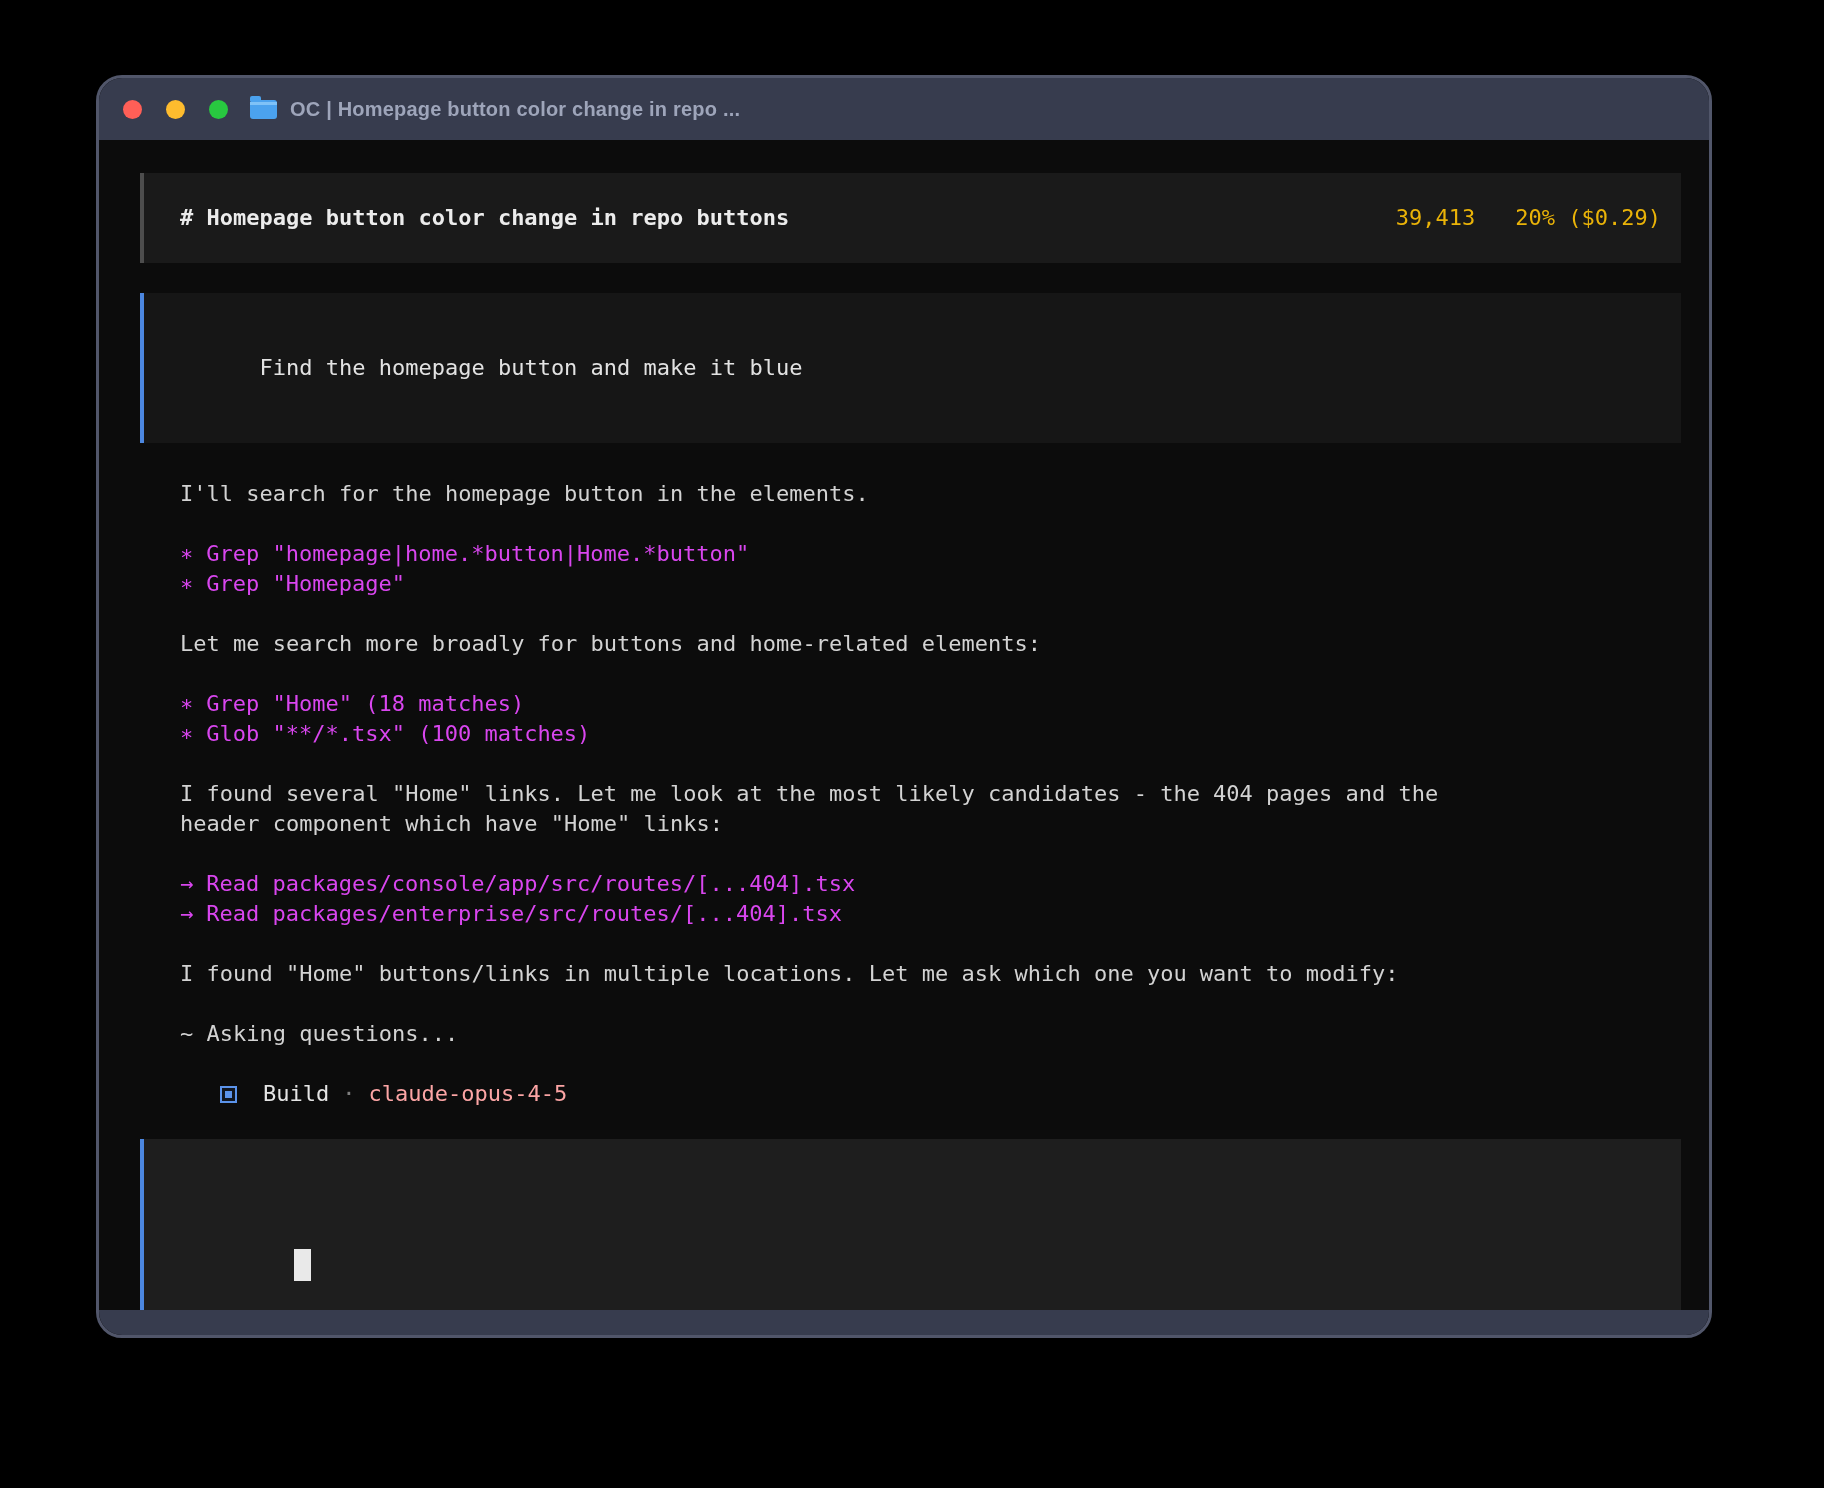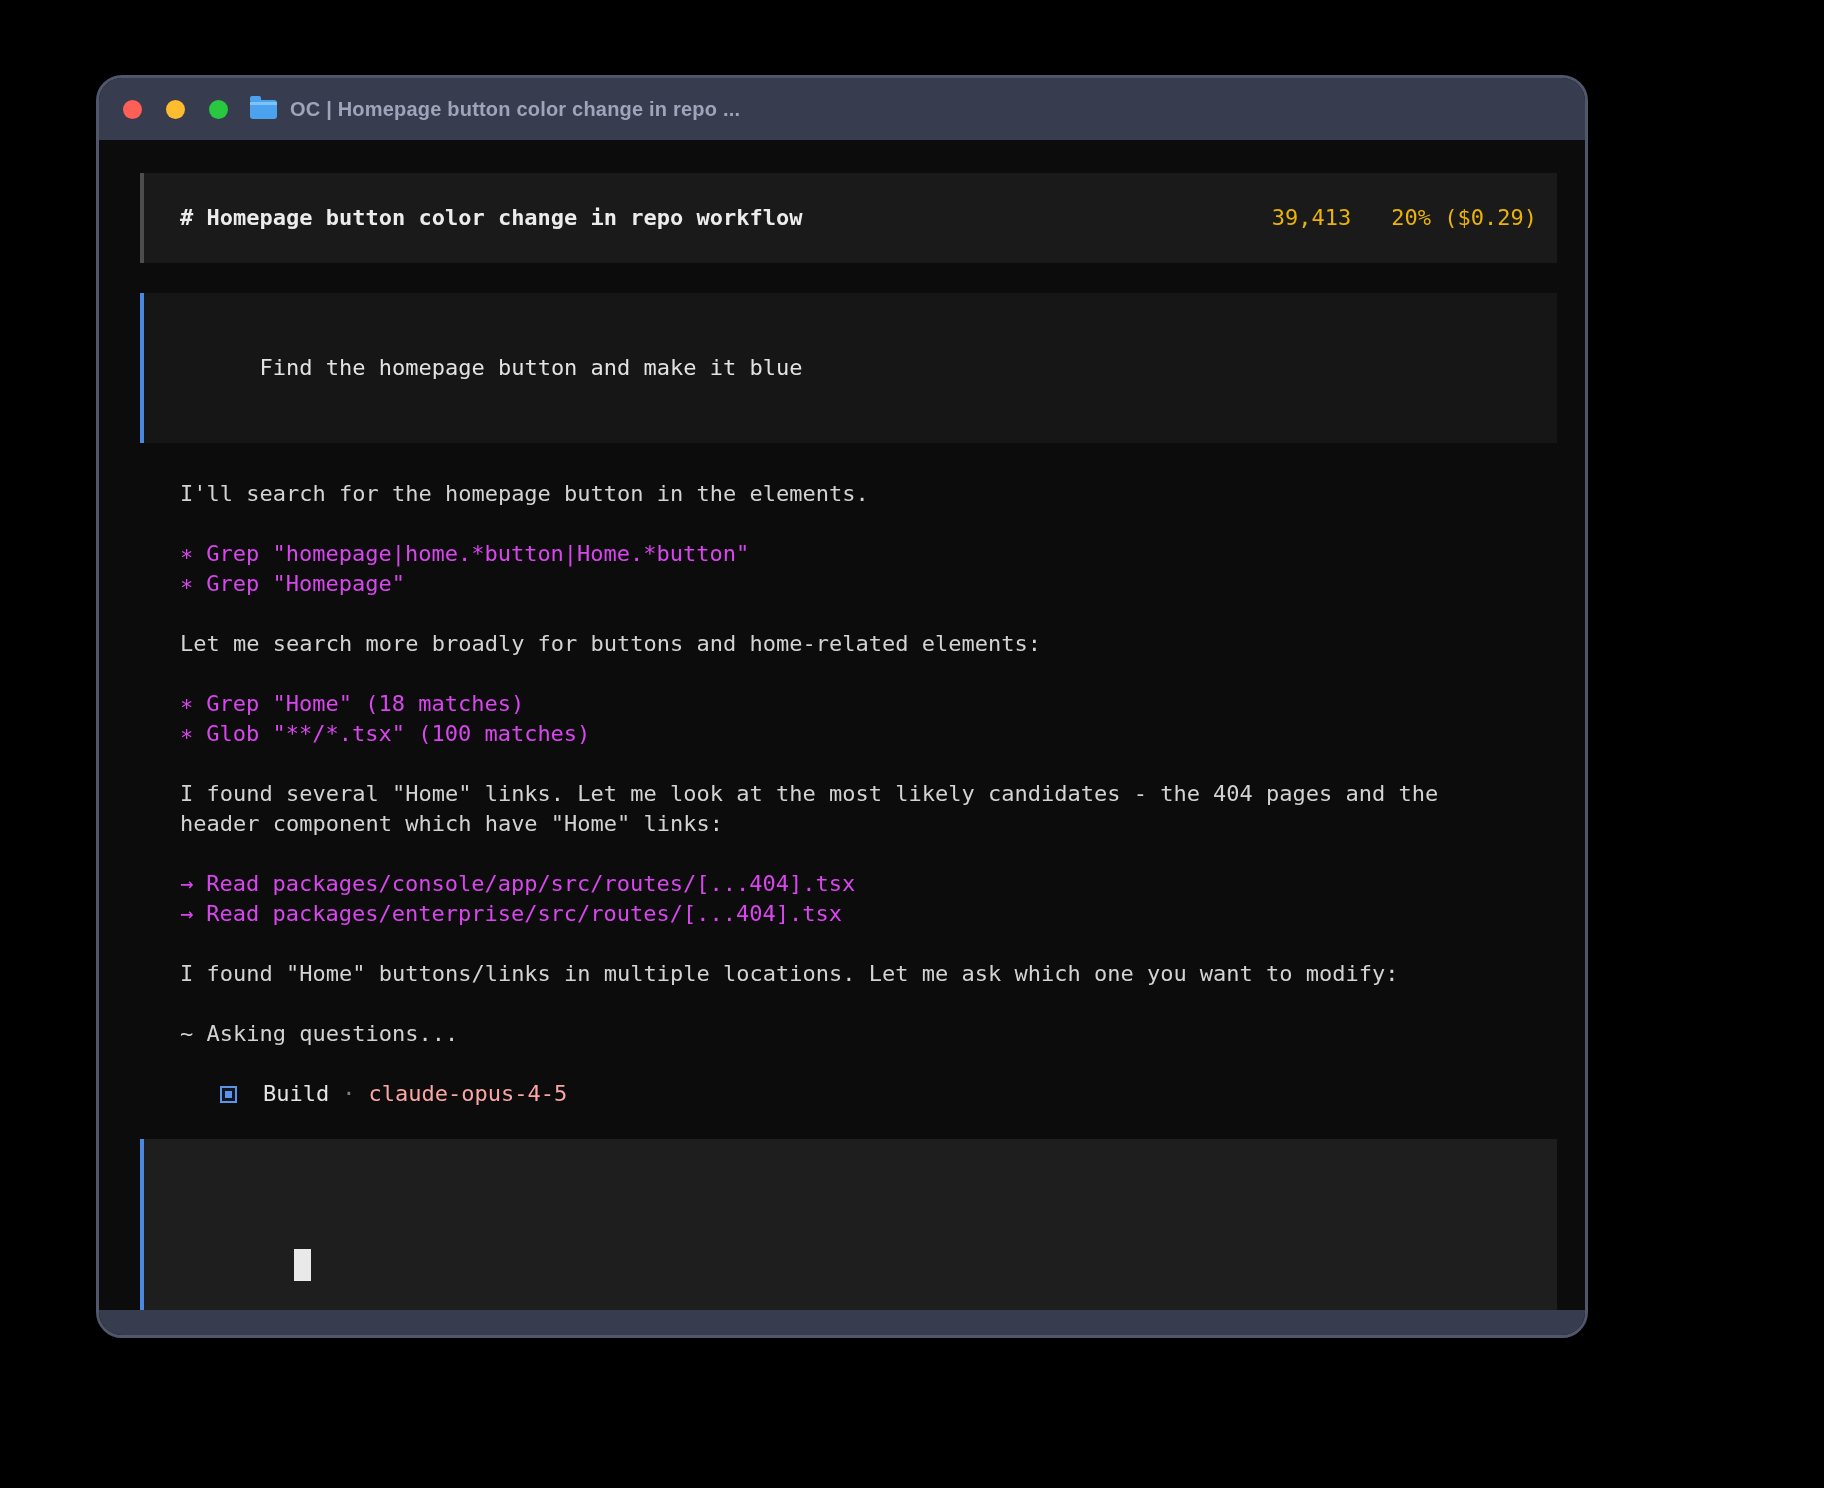--- a/index.html
+++ b/index.html
@@ -1,19 +1,19 @@
 <!DOCTYPE html>
 <html><head>
 <meta charset="utf-8">
 <style>
   * { margin:0; padding:0; box-sizing:border-box; }
   html,body { width:1824px; height:1488px; background:#000; overflow:hidden; }
 
   .window {
-    position:absolute; left:96px; top:75px; width:1492px; height:1263px;
+    position:absolute; left:96px; top:75px; width:1616px; height:1263px;
     background:#0c0c0c; border:3px solid #51566a; border-radius:26px;
     overflow:hidden;
   }
 
   
   .titlebar {
     height:62px; background:#373c4e; display:flex; align-items:center;
     padding:0 24px;
   }
   .lights { display:flex; gap:24px; align-items:center; }
@@ -97,21 +97,21 @@
       <span class="light yellow"></span>
       <span class="light green"></span>
     </div>
     <span class="folder"></span>
     <span class="wtitle">OC | Homepage button color change in repo ...</span>
   </div>
 
   <div class="content">
 
     <div class="block header-block">
-      <span class="session-title"># Homepage button color change in repo workflow</span>
+      <span class="session-title"># Homepage button color change in repo buttons</span>
       <span class="session-stats">
         <span>39,413</span>
         <span>20% ($0.29)</span>
       </span>
     </div>
 
     <div class="block user-block">
       <span>Find the homepage button and make it blue</span>
     </div>
 

